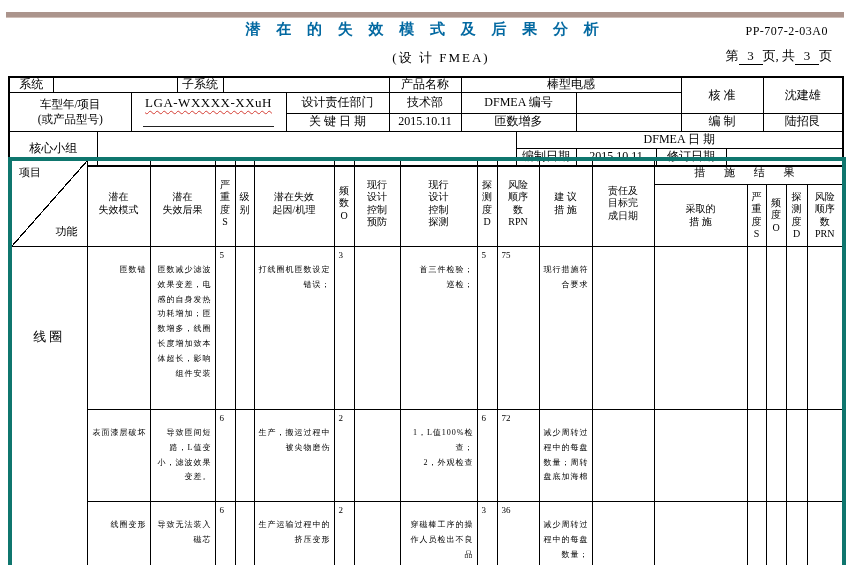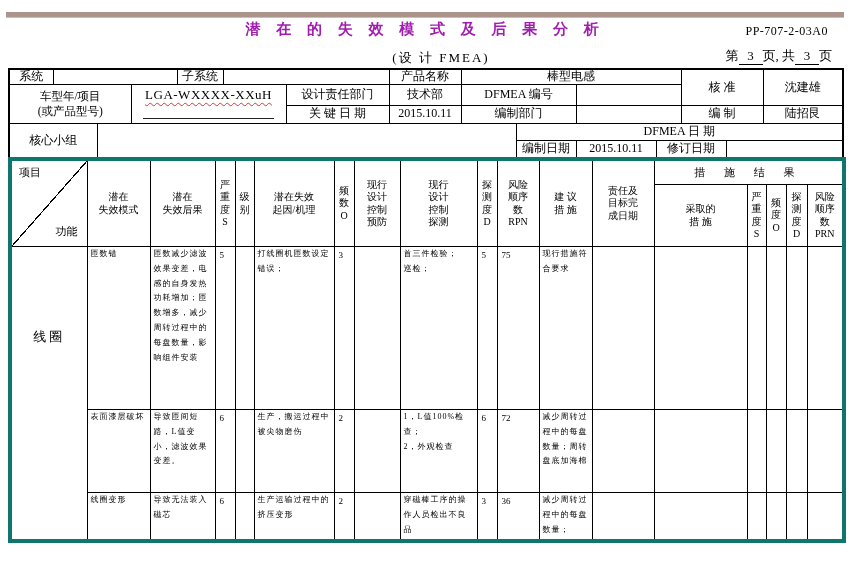--- a/index.html
+++ b/index.html
@@ -3,45 +3,45 @@
 <meta charset="utf-8">
 <style>
   html,body{margin:0;padding:0;}
   body{
     width:850px;height:565px;position:relative;background:#fff;color:#000;
     font-family:"Liberation Serif","DejaVu Serif",serif;overflow:hidden;
   }
   .topbar{position:absolute;top:12px;left:6px;width:838px;height:5px;
     background:#ab948c;border-bottom:1px solid #cfbeb7;}
   .title{position:absolute;top:20px;left:0;width:100%;text-align:center;
-    color:#a21caf;font-size:15px;font-weight:bold;letter-spacing:6px;}
+    color:#0369a1;font-size:15px;font-weight:bold;letter-spacing:6px;}
   .docnum{position:absolute;top:24px;right:22px;font-size:12px;letter-spacing:.5px;}
   .subtitle{position:absolute;top:49px;left:16px;width:100%;text-align:center;
     font-size:13px;letter-spacing:2px;}
   .pageinfo{position:absolute;top:47px;right:18px;font-size:13px;}
   .pageinfo .u{display:inline-block;min-width:10px;text-align:center;
     border-bottom:1px solid #000;padding:0 7px;}
 
   table{border-collapse:collapse;table-layout:fixed;}
   td,th{border:1px solid #000;overflow:hidden;}
 
-  .info{position:absolute;top:68px;left:8px;width:834px;border:2px solid #000;}
+  .info{position:absolute;top:76px;left:8px;width:834px;border:2px solid #000;}
   .info td{font-size:12px;text-align:center;vertical-align:middle;
     padding:0;line-height:1.1;white-space:pre-line;}
   .info .small2{font-size:11.5px;line-height:1.25;}
   .model-value{font-size:13px;border-bottom:1px solid #222;
     text-decoration:underline wavy #d43c33 1px;text-underline-offset:3px;
     display:inline-block;padding:0 2px 16px 2px;letter-spacing:.5px;}
 
   .fmea{position:absolute;top:157px;left:8px;width:834px;border:4px solid #0f766e;}
   .fmea th{font-size:10px;font-weight:normal;text-align:center;vertical-align:middle;
     white-space:pre-line;line-height:1.25;padding:1px;}
   .fmea th.group{font-size:11px;letter-spacing:8px;height:15px;padding:4px;}
-  .fmea td.data{font-size:8px;vertical-align:top;text-align:left;
-    padding:0 3px;line-height:1.85;letter-spacing:1px;white-space:pre-line;}
+  .fmea td.data{font-size:8px;vertical-align:top;text-align:right;
+    padding:16px 3px;line-height:1.85;letter-spacing:1px;white-space:pre-line;}
   .fmea td.num{font-size:9px;vertical-align:top;text-align:left;
     padding:3px 0 0 4px;letter-spacing:0;white-space:pre-line;}
   .fmea td.item-cell{vertical-align:top;text-align:center;}
   .fmea td.item-cell div{margin-top:80px;font-size:13px;letter-spacing:3px;}
 
   th.diag{position:relative;padding:0;
     background:linear-gradient(to bottom right,
       #fff calc(50% - .6px),#000 calc(50% - .6px),
       #000 calc(50% + .6px),#fff calc(50% + .6px));}
   th.diag .tl{position:absolute;top:5px;left:7px;font-size:11px;}
@@ -91,21 +91,21 @@
 (或产品型号)</td>
     <td colspan="3" rowspan="2"><span class="model-value">LGA-WXXXX-XXuH</span></td>
     <td>设计责任部门</td>
     <td>技术部</td>
     <td colspan="2">DFMEA 编号</td>
     <td colspan="2"></td>
   </tr>
   <tr style="height:18px">
     <td>关 键 日 期</td>
     <td>2015.10.11</td>
-    <td colspan="2">编制部门</td>
+    <td colspan="2">匝数增多</td>
     <td colspan="2"></td>
     <td colspan="2">编  制</td>
     <td>陆招艮</td>
   </tr>
   <tr style="height:17px">
     <td colspan="2" rowspan="2">核心小组</td>
     <td colspan="7" rowspan="2"></td>
     <td colspan="6">DFMEA   日   期</td>
   </tr>
   <tr style="height:18px">
@@ -200,21 +200,21 @@
 顺序
 数
 PRN</th>
   </tr>
 
   <tr style="height:163px">
     <td rowspan="3" class="item-cell">
           <div>线圈</div>
         </td>
     <td class="data">匝数错</td>
-    <td class="data">匝数减少滤波效果变差，电感的自身发热功耗增加；匝数增多，减少周转过程中的每盘数量，影响组件安装</td>
+    <td class="data">匝数减少滤波效果变差，电感的自身发热功耗增加；匝数增多，线圈长度增加致本体超长，影响组件安装</td>
     <td class="num">5</td>
     <td class="num"></td>
     <td class="data">打线圈机匝数设定错误；</td>
     <td class="num">3</td>
     <td class="data"></td>
     <td class="data">首三件检验；
 巡检；</td>
     <td class="num">5</td>
     <td class="num">75</td>
     <td class="data">现行措施符合要求</td>

